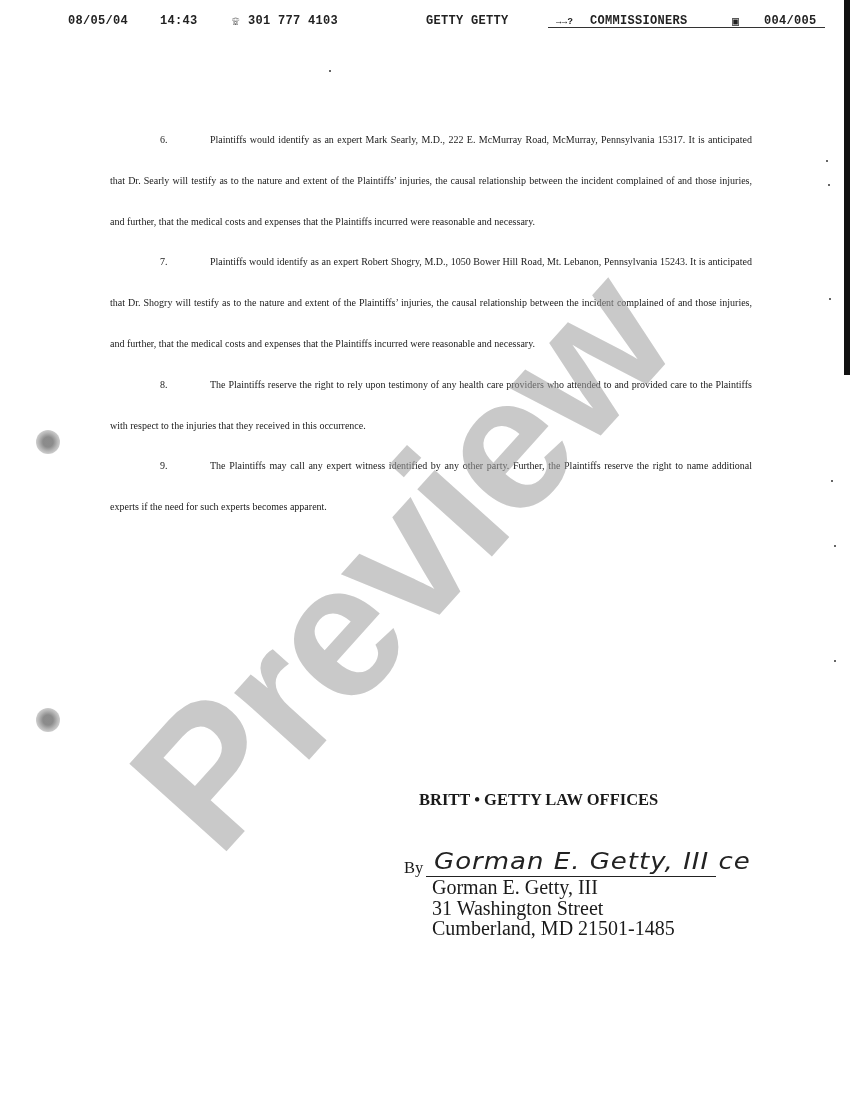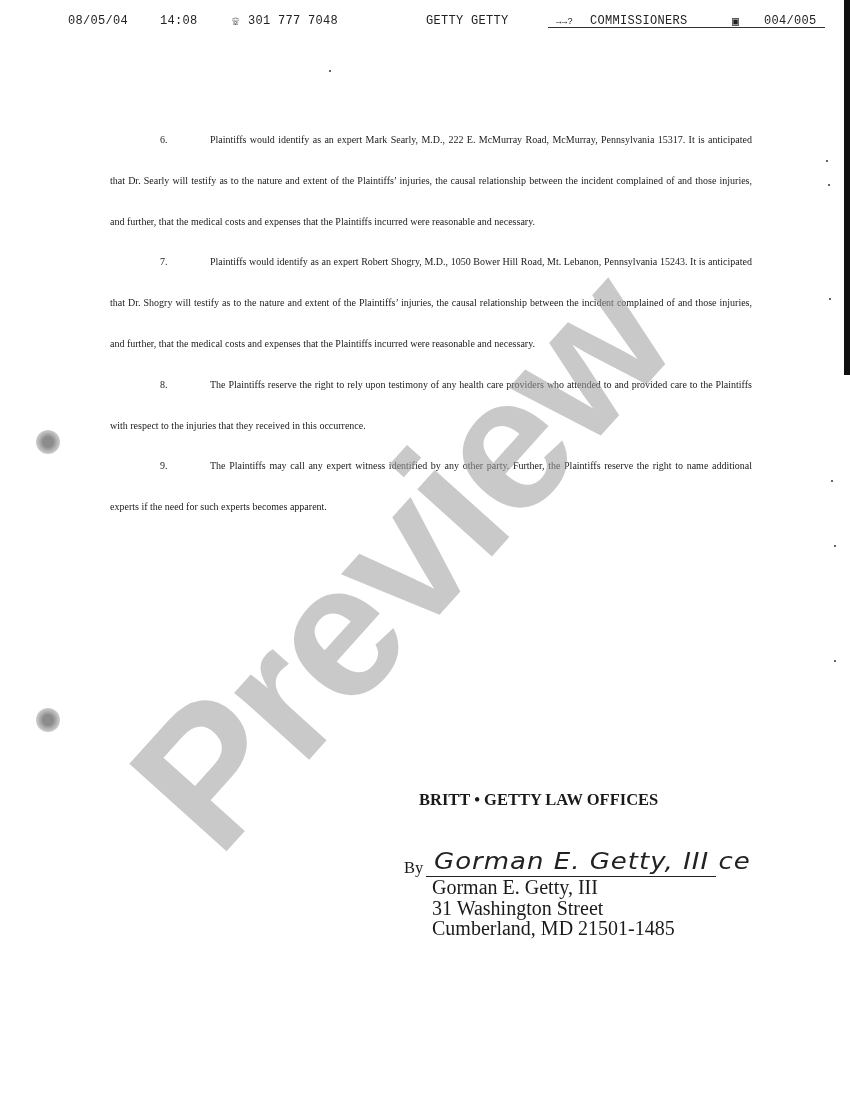--- a/index.html
+++ b/index.html
@@ -4,21 +4,21 @@
 <style>
   html, body { margin: 0; padding: 0; }
   body {
     width: 850px; height: 1104px; position: relative; overflow: hidden;
     background: #ffffff; color: #1a1a1a;
     font-family: "Liberation Serif", "DejaVu Serif", serif;
   }
   .fax-header {
     position: absolute; top: 14px; left: 0; width: 850px; height: 20px;
     font-family: "Liberation Mono", "DejaVu Sans Mono", monospace;
-    font-size: 12px; color: #222; letter-spacing: 0.3px;
+    font-size: 12px; color: #222; letter-spacing: 0.3px; font-weight: bold;
   }
   .fax-header span { position: absolute; top: 0; white-space: nowrap; }
   .fax-rule {
     position: absolute; top: 27px; left: 548px; width: 277px; height: 1px;
     background: #333;
   }
   .right-bar {
     position: absolute; top: 0; right: 0; width: 6px; height: 375px; background: #111;
   }
   .punch {
@@ -57,23 +57,23 @@
     font-weight: 700; font-size: 190px; color: #9e9e9e; opacity: 0.55;
     white-space: nowrap; pointer-events: none; letter-spacing: -4px;
   }
   .speck { position: absolute; width: 2px; height: 2px; background: #666; }
 </style>
 </head>
 <body>
 
 <div class="fax-header">
   <span style="left:68px">08/05/04</span>
-  <span style="left:160px">14:08</span>
+  <span style="left:160px">14:43</span>
   <span style="left:232px">☏</span>
-  <span style="left:248px">301 777 7048</span>
+  <span style="left:248px">301 777 4103</span>
   <span style="left:426px">GETTY GETTY</span>
   <span style="left:556px; font-size:9px; top:3px">→→?</span>
   <span style="left:590px">COMMISSIONERS</span>
   <span style="left:732px">▣</span>
   <span style="left:764px">004/005</span>
 </div>
 <div class="fax-rule"></div>
 <div class="right-bar"></div>
 
 <div class="punch" style="left:36px; top:430px"></div>

